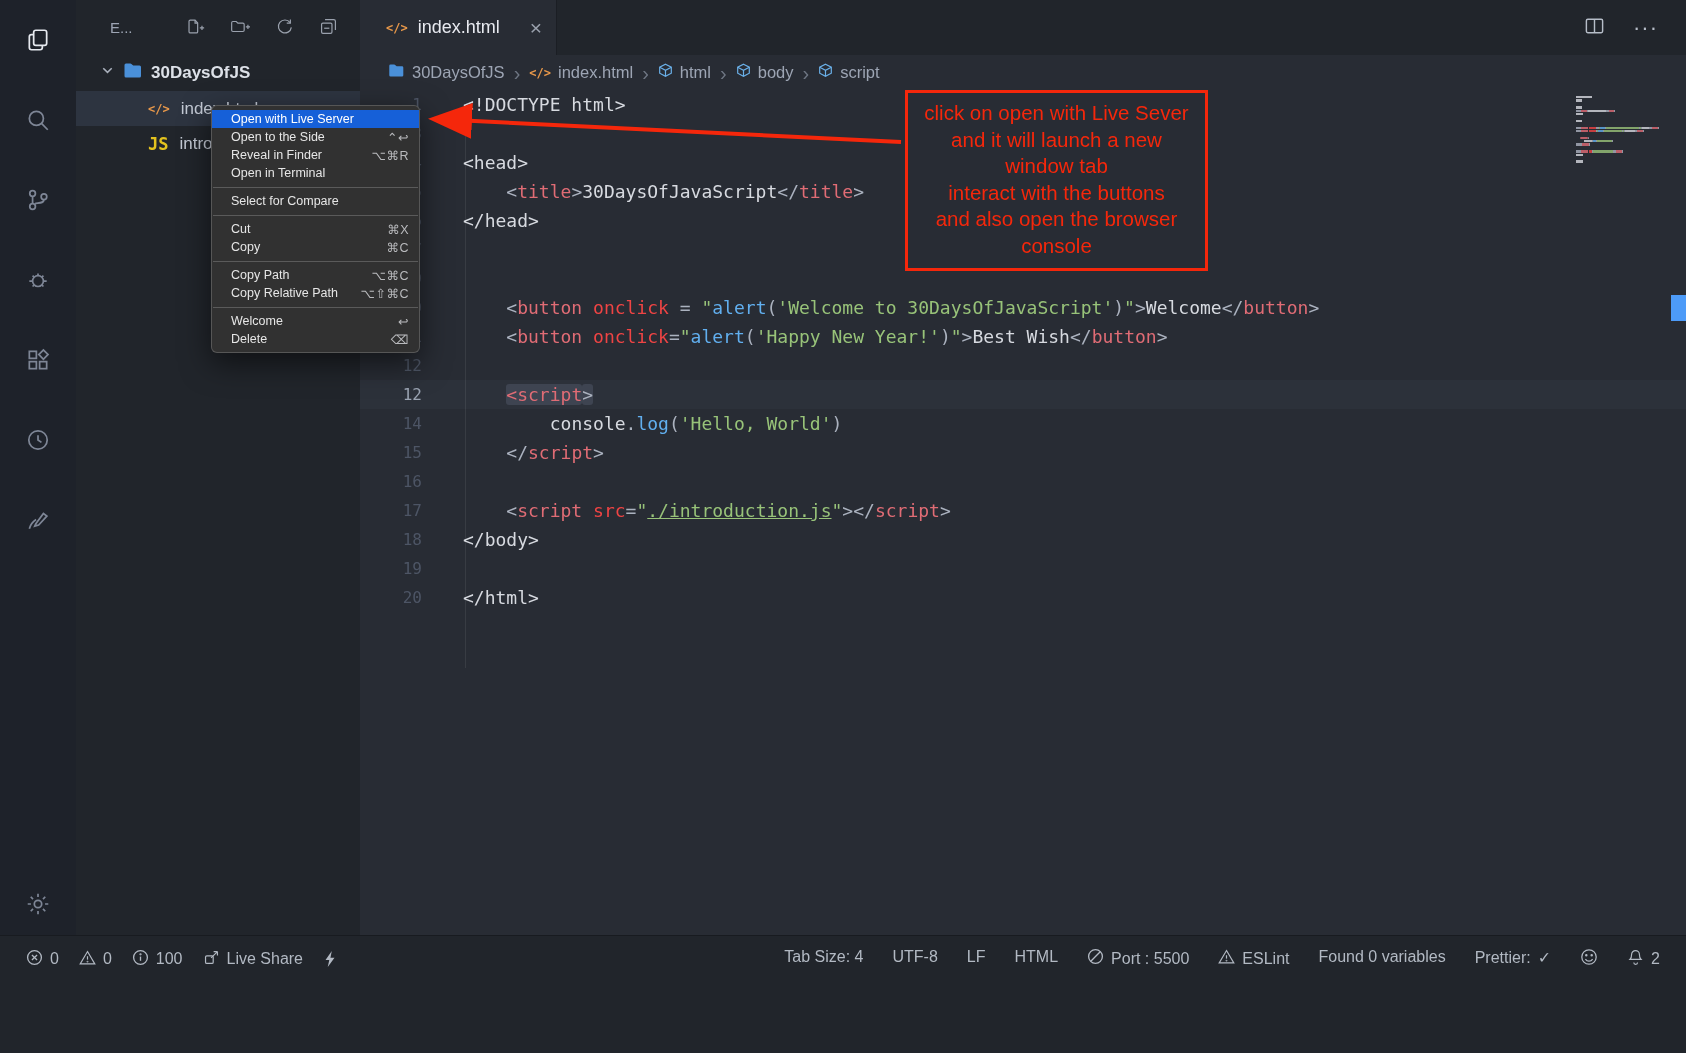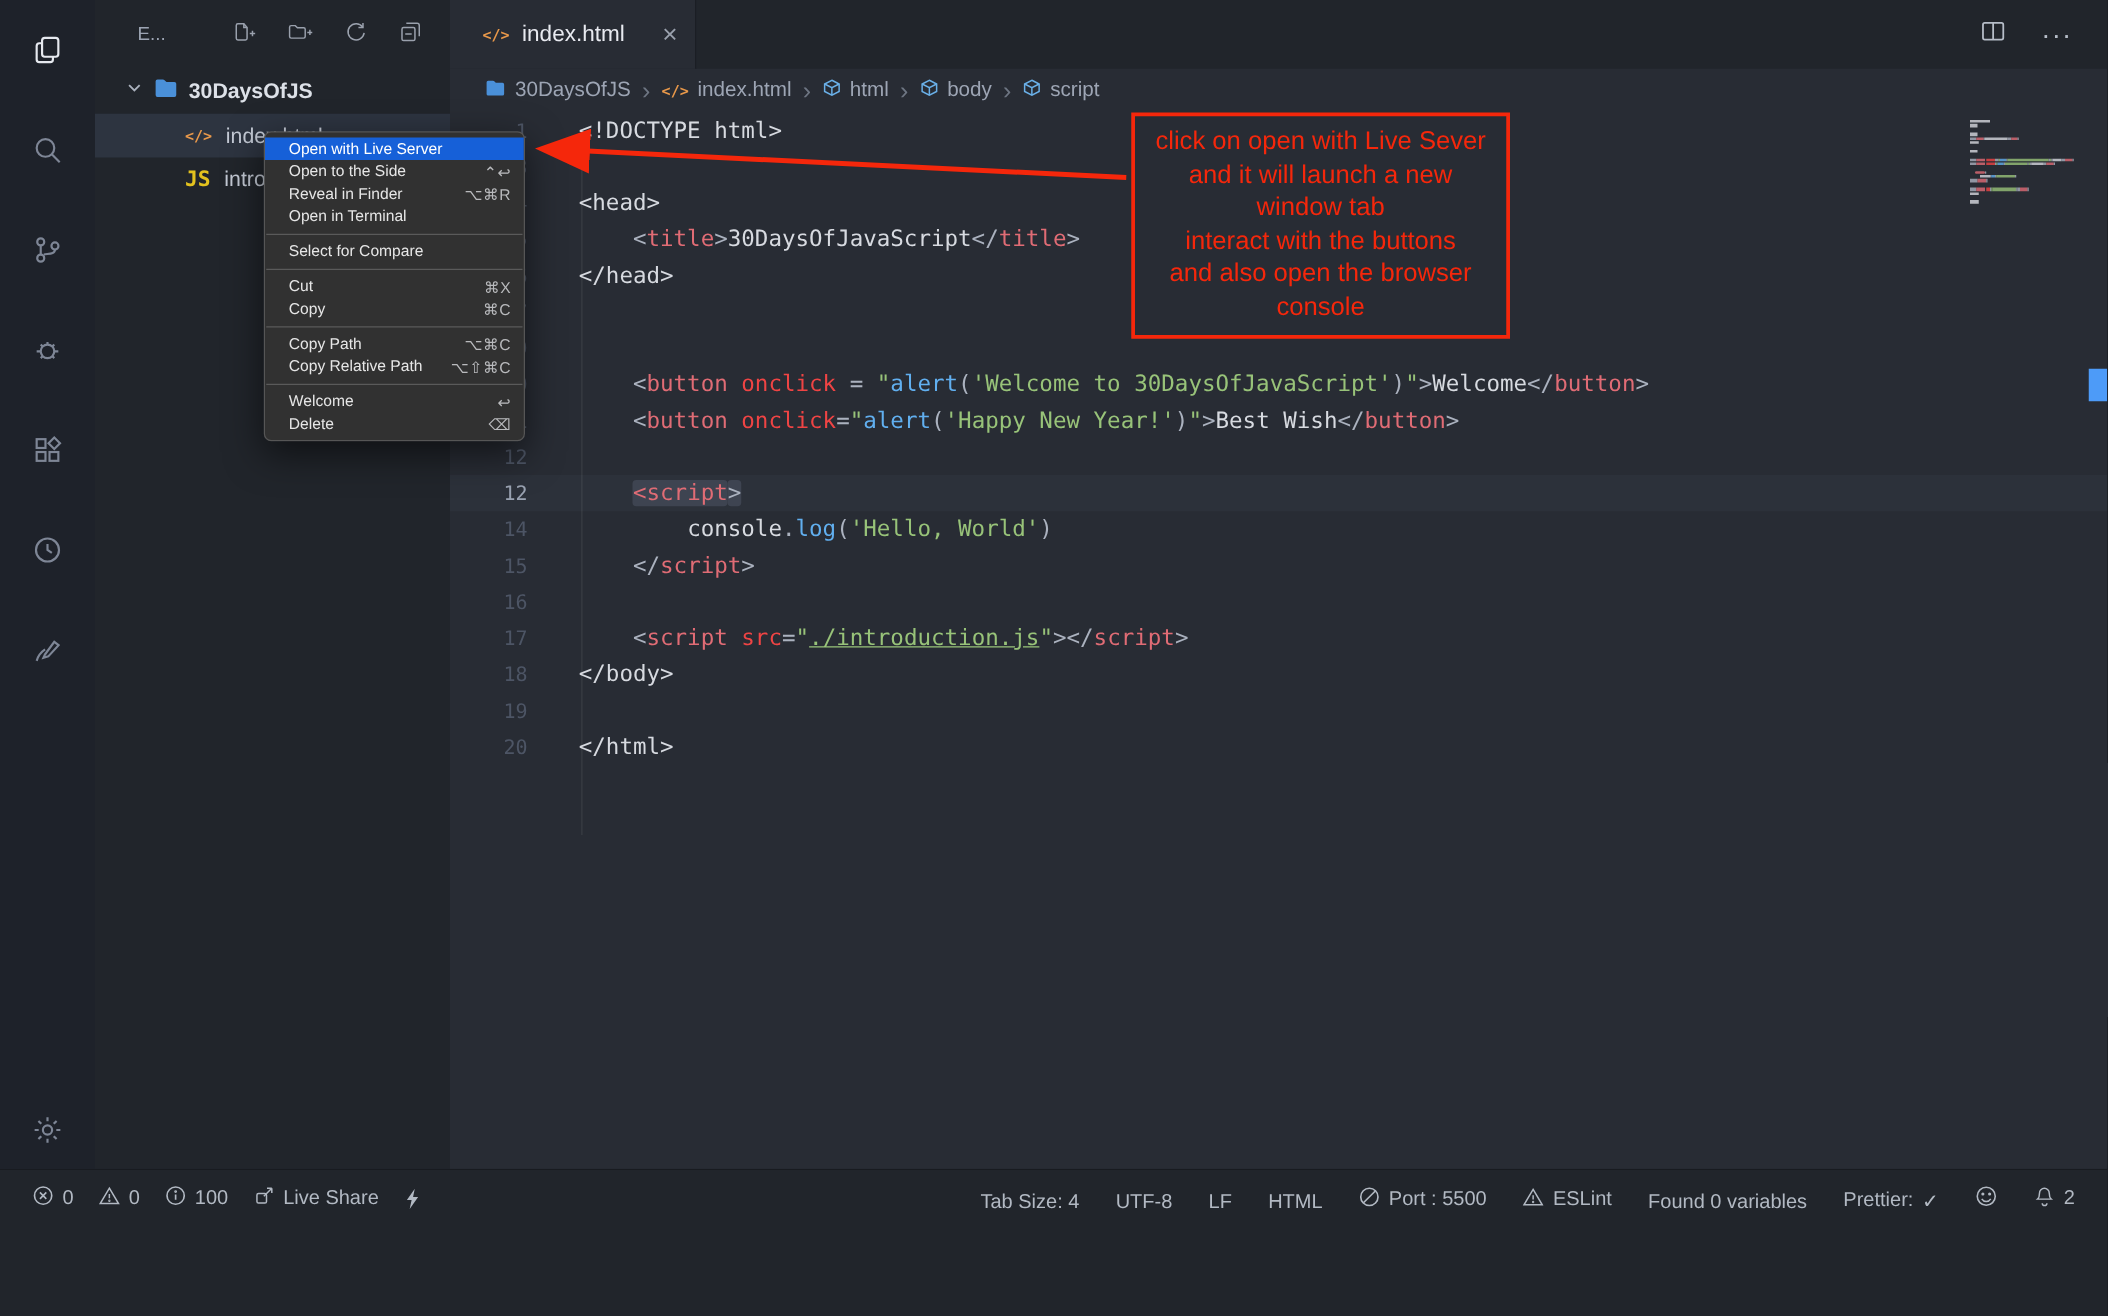--- a/index.html
+++ b/index.html
@@ -68,21 +68,21 @@
              flex-direction:column; gap:1px; }
   .mm-row { height:2.4px; display:flex; }
   .mm-seg { height:2.4px; display:inline-block; background:currentColor; opacity:.8; }
   .overview-decoration { position:absolute; right:0; top:205px; width:15px; height:26px; background:#4d9bf8; }
 
   
   .status-bar { height:118px; background:#21252b; border-top:1px solid #181b20; }
   .sb-row { height:46px; display:flex; align-items:center; padding:0 26px;
             color:#b2b9c3; font-size:16px; }
   .sb-left { display:flex; gap:20px; align-items:center; }
-  .sb-right { margin-left:auto; display:flex; gap:29px; align-items:flex-end; }
+  .sb-right { margin-left:auto; display:flex; gap:29px; align-items:flex-start; }
   .sb-item { display:flex; align-items:center; gap:7px; white-space:nowrap; }
   .sb-item svg { stroke:currentColor; fill:none; stroke-width:1.4; }
   .sb-check { color:#b2b9c3; font-size:16px; }
 
   
   .context-menu { position:absolute; left:211px; top:105px; width:209px; background:#313131;
                   border:1px solid rgba(255,255,255,.18); border-radius:6px; padding:4px 0;
                   box-shadow:0 10px 30px rgba(0,0,0,.55); z-index:50; font-size:12.5px; color:#e6e6e6; }
   .menu-item { height:18px; display:flex; align-items:center; padding:0 10px 0 19px; }
   .menu-item.selected { background:#1660d8; color:#fff; }

